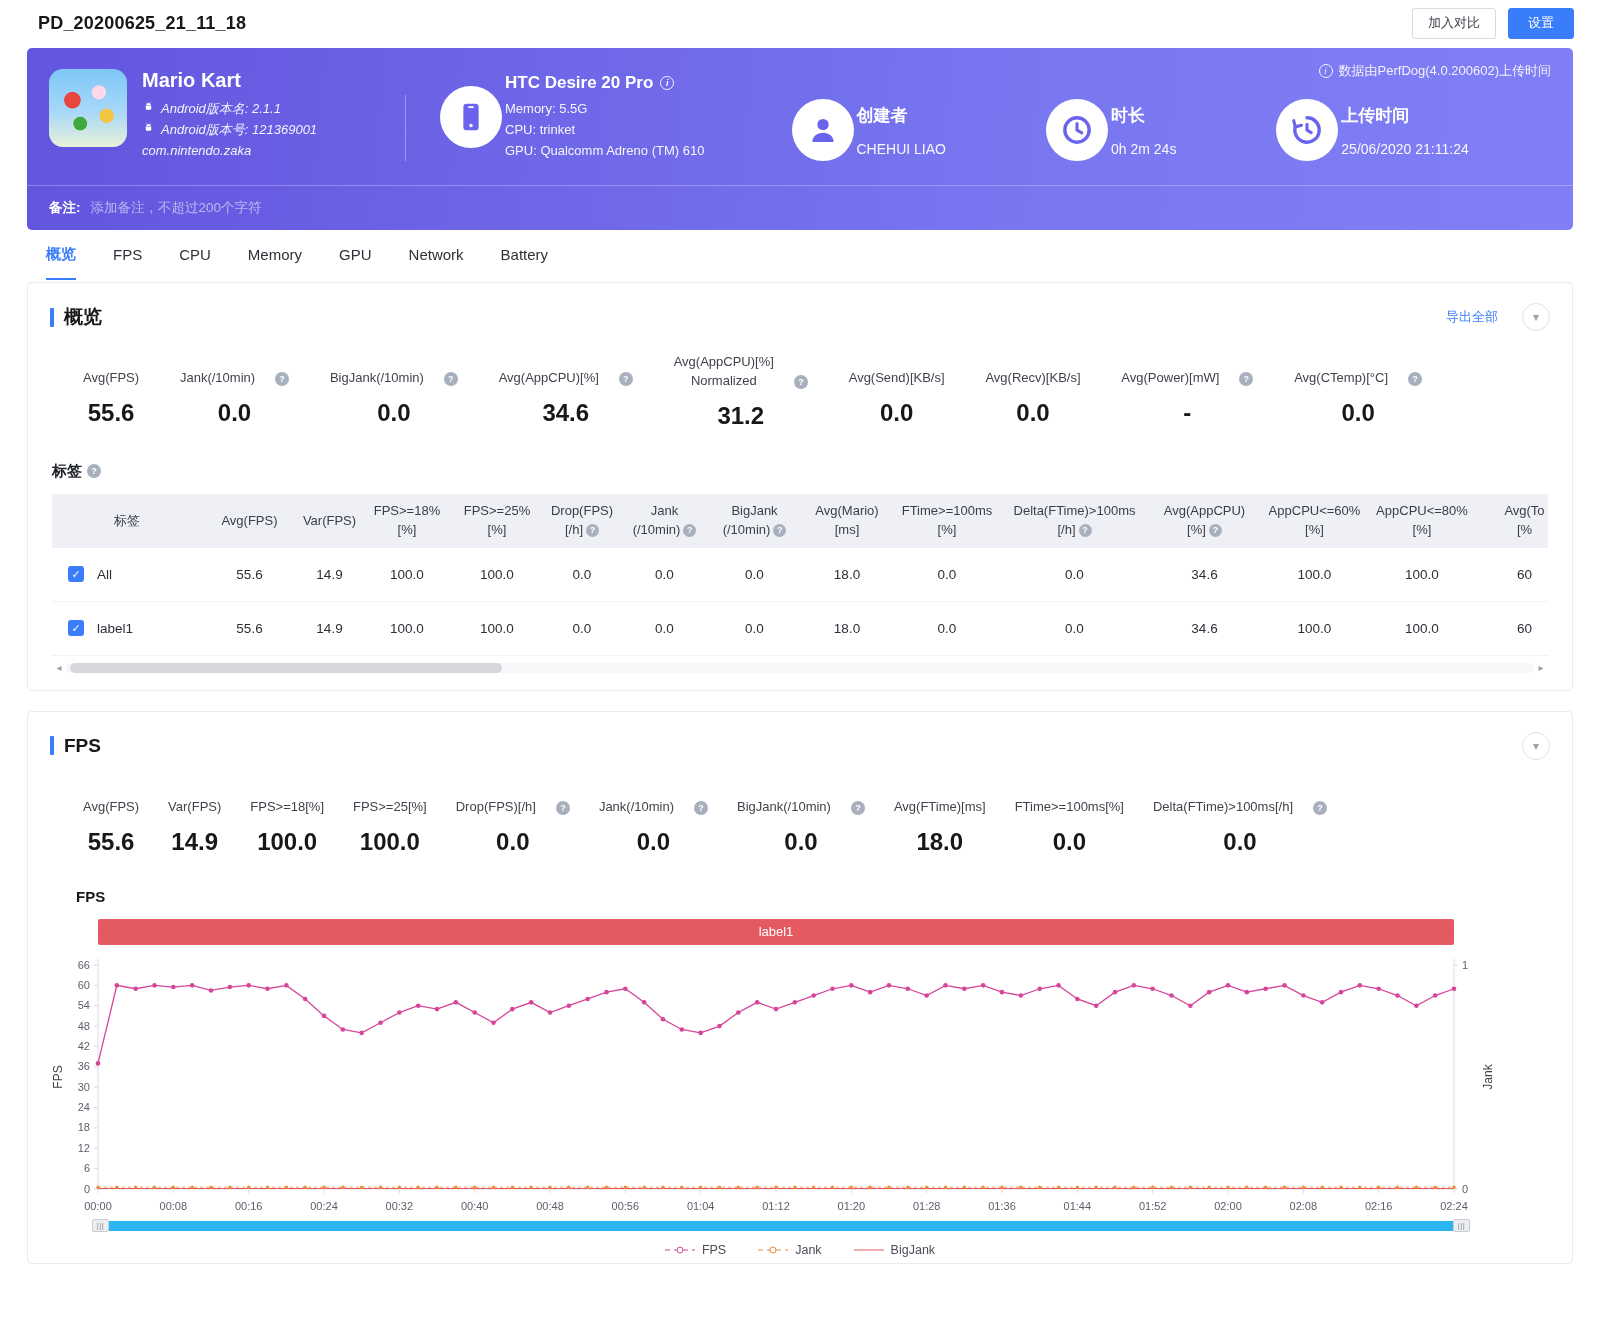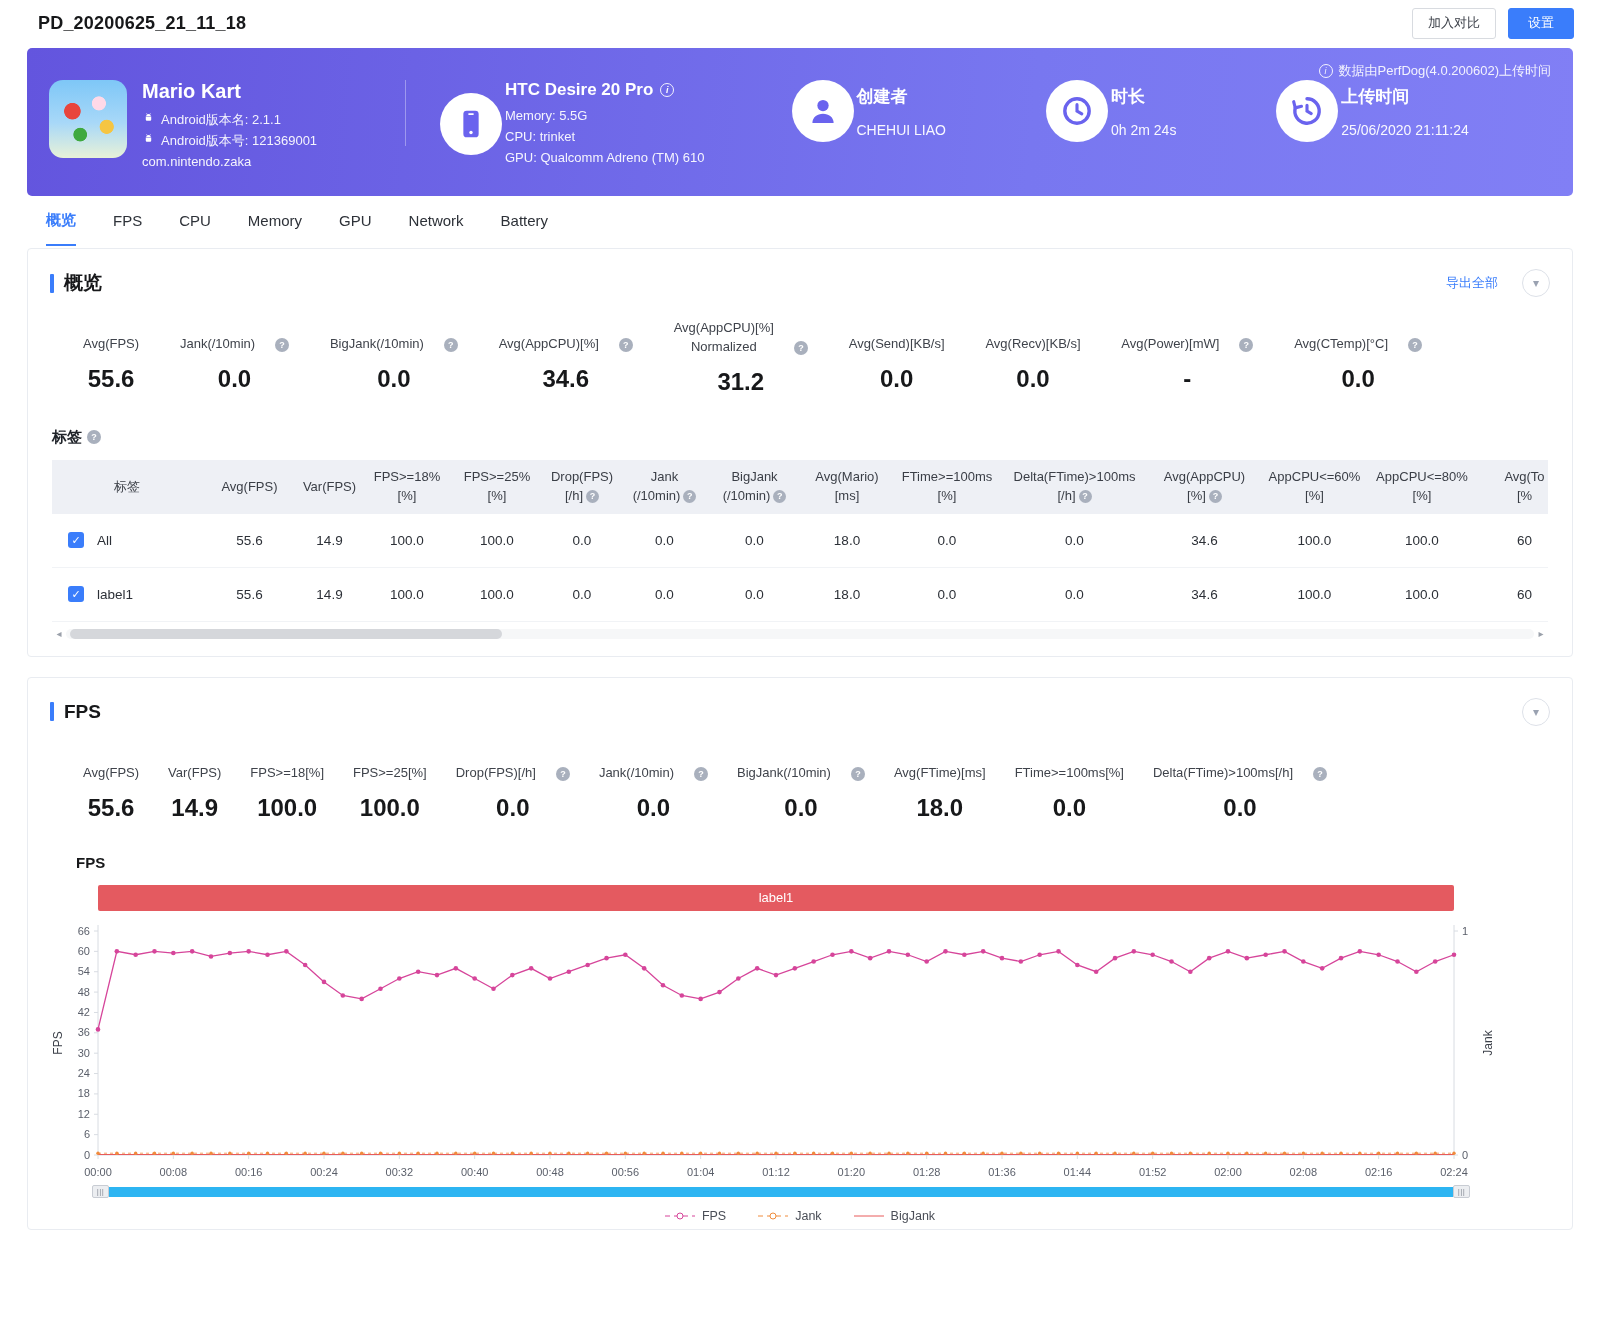--- a/index.html
+++ b/index.html
@@ -15,32 +15,32 @@
     border:1px solid #d8dbe0; background:#fff; color:#3c4049; }
   .btn.primary { background:#3a7dfb; border-color:#3a7dfb; color:#fff; padding:0 19px; }
 
   
   .banner { position:relative; margin:2px 27px 0; border-radius:5px; color:#fff;
     background:linear-gradient(95deg,#6355de 0%,#7877f0 65%,#817ff5 100%); }
   .banner-note { position:absolute; top:14px; right:22px; font-size:13px;
     color:rgba(255,255,255,.9); display:flex; align-items:center; gap:6px; }
   .info-circle { width:14px; height:14px; border-radius:50%; border:1px solid rgba(255,255,255,.9);
     font-size:9px; font-style:italic; display:inline-flex; align-items:center; justify-content:center; flex-shrink:0; }
-  .banner-main { display:flex; align-items:flex-start; padding:32px 30px 24px 22px; }
+  .banner-main { display:flex; align-items:flex-end; padding:21px 30px 24px 22px; }
   .app-group { display:flex; gap:15px; width:352px; flex-shrink:0; }
   .app-icon { width:78px; height:78px; border-radius:14px; flex-shrink:0;
     background:
       radial-gradient(circle at 30% 40%, #e8453c 0 11%, transparent 12%),
       radial-gradient(circle at 64% 30%, #ffd9e8 0 9%, transparent 10%),
       radial-gradient(circle at 74% 60%, #f5c542 0 9%, transparent 10%),
       radial-gradient(circle at 40% 70%, #3fa93f 0 9%, transparent 10%),
       linear-gradient(180deg,#7ec7f7 0%,#a8d8f8 55%,#e8f2d8 100%); }
   .app-name { font-size:20px; font-weight:700; margin-bottom:7px; }
   .app-line { display:flex; align-items:center; gap:6px; font-size:13px;
-    color:rgba(255,255,255,.93); line-height:1.6; }
+    color:rgba(255,255,255,.93); line-height:1.6;font-style:italic; }
   .v-divider { width:1px; height:66px; background:rgba(255,255,255,.35); margin:0 34px 0 4px; flex-shrink:0; }
   .info-group { display:flex; align-items:center; gap:3px; }
   .info-group.device { flex:1.45; }
   .info-group.creator { flex:1.05; }
   .info-group.duration { flex:0.95; }
   .info-group.upload { flex:1.1; }
   .circle-icon { width:62px; height:62px; border-radius:50%; background:#fff;
     display:flex; align-items:center; justify-content:center; flex-shrink:0; }
   .circle-icon svg { width:34px; height:34px; }
   .info-title { font-size:17px; font-weight:700; display:flex; align-items:center; gap:7px; }
@@ -233,20 +233,24 @@
       </div>
       <div>
         <div class="info-title">
             <span>上传时间</span>
           </div>
         <div class="info-value">25/06/2020 21:11:24</div>
       </div>
     </div>
   </div>
 
+  <div class="banner-remark">
+    <span class="remark-label">备注:</span>
+    <span class="remark-placeholder">添加备注，不超过200个字符</span>
+  </div>
 </div>
 
 <div class="tabs">
   <div class="tab active">
       <span>概览</span>
     </div>
   <div class="tab">
       <span>FPS</span>
     </div>
   <div class="tab">

